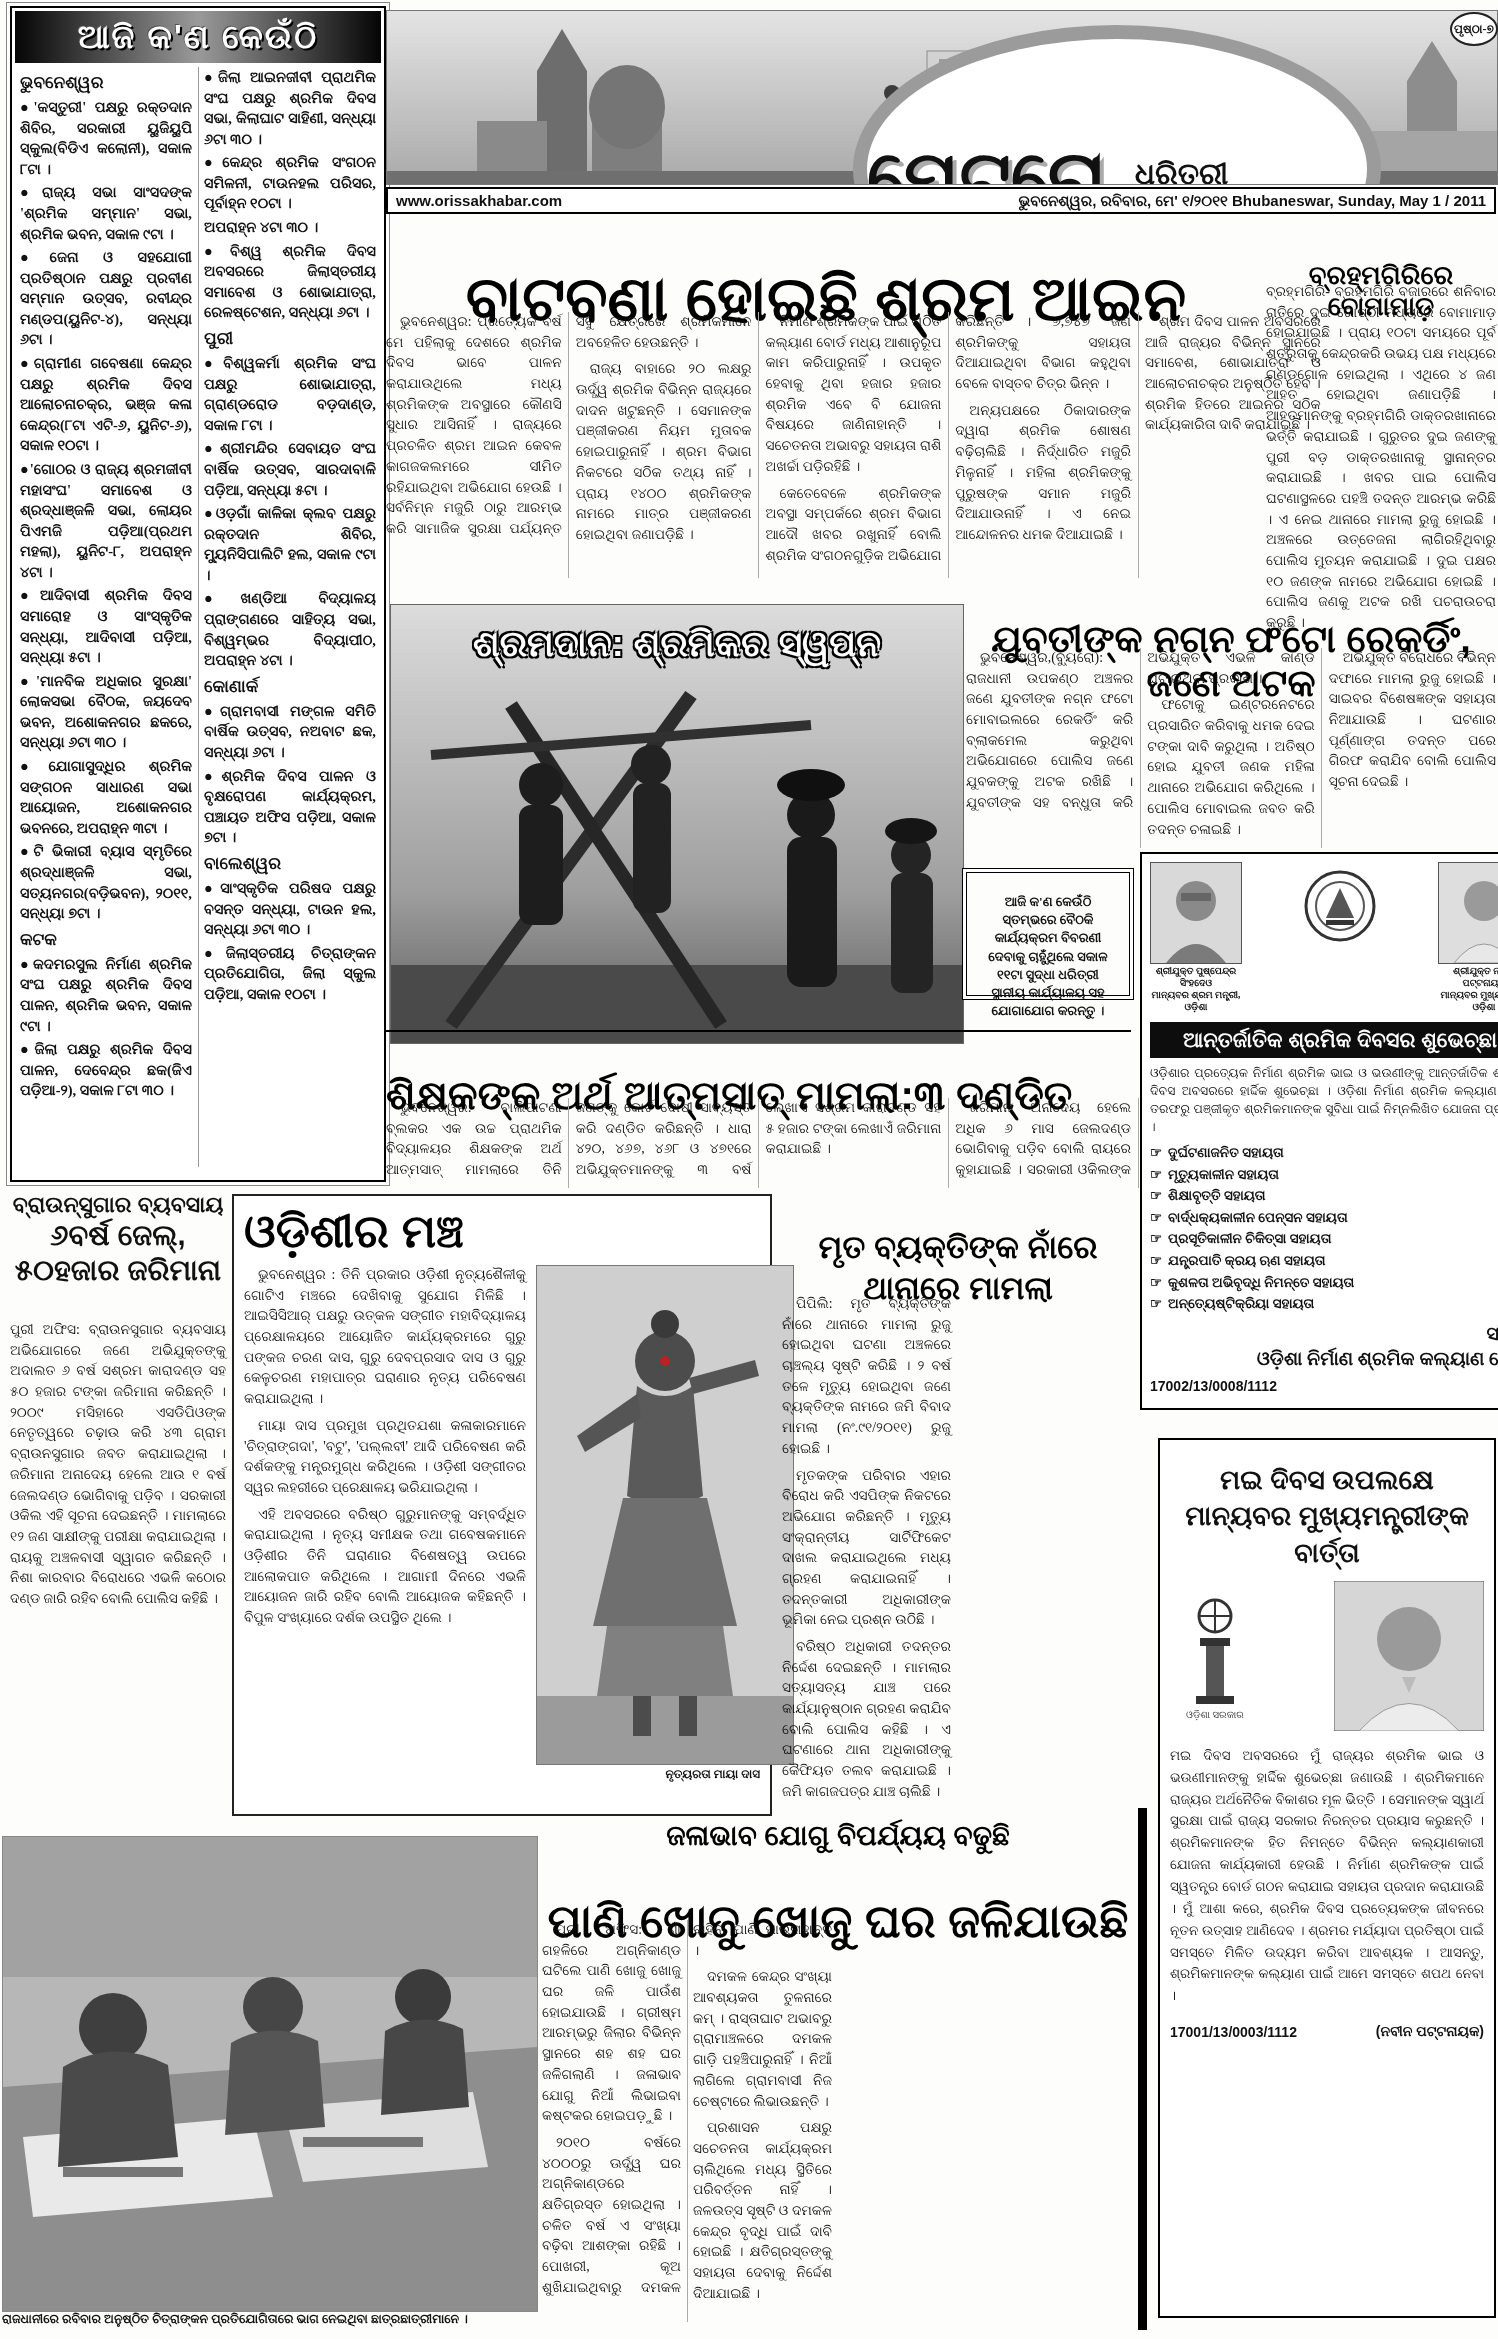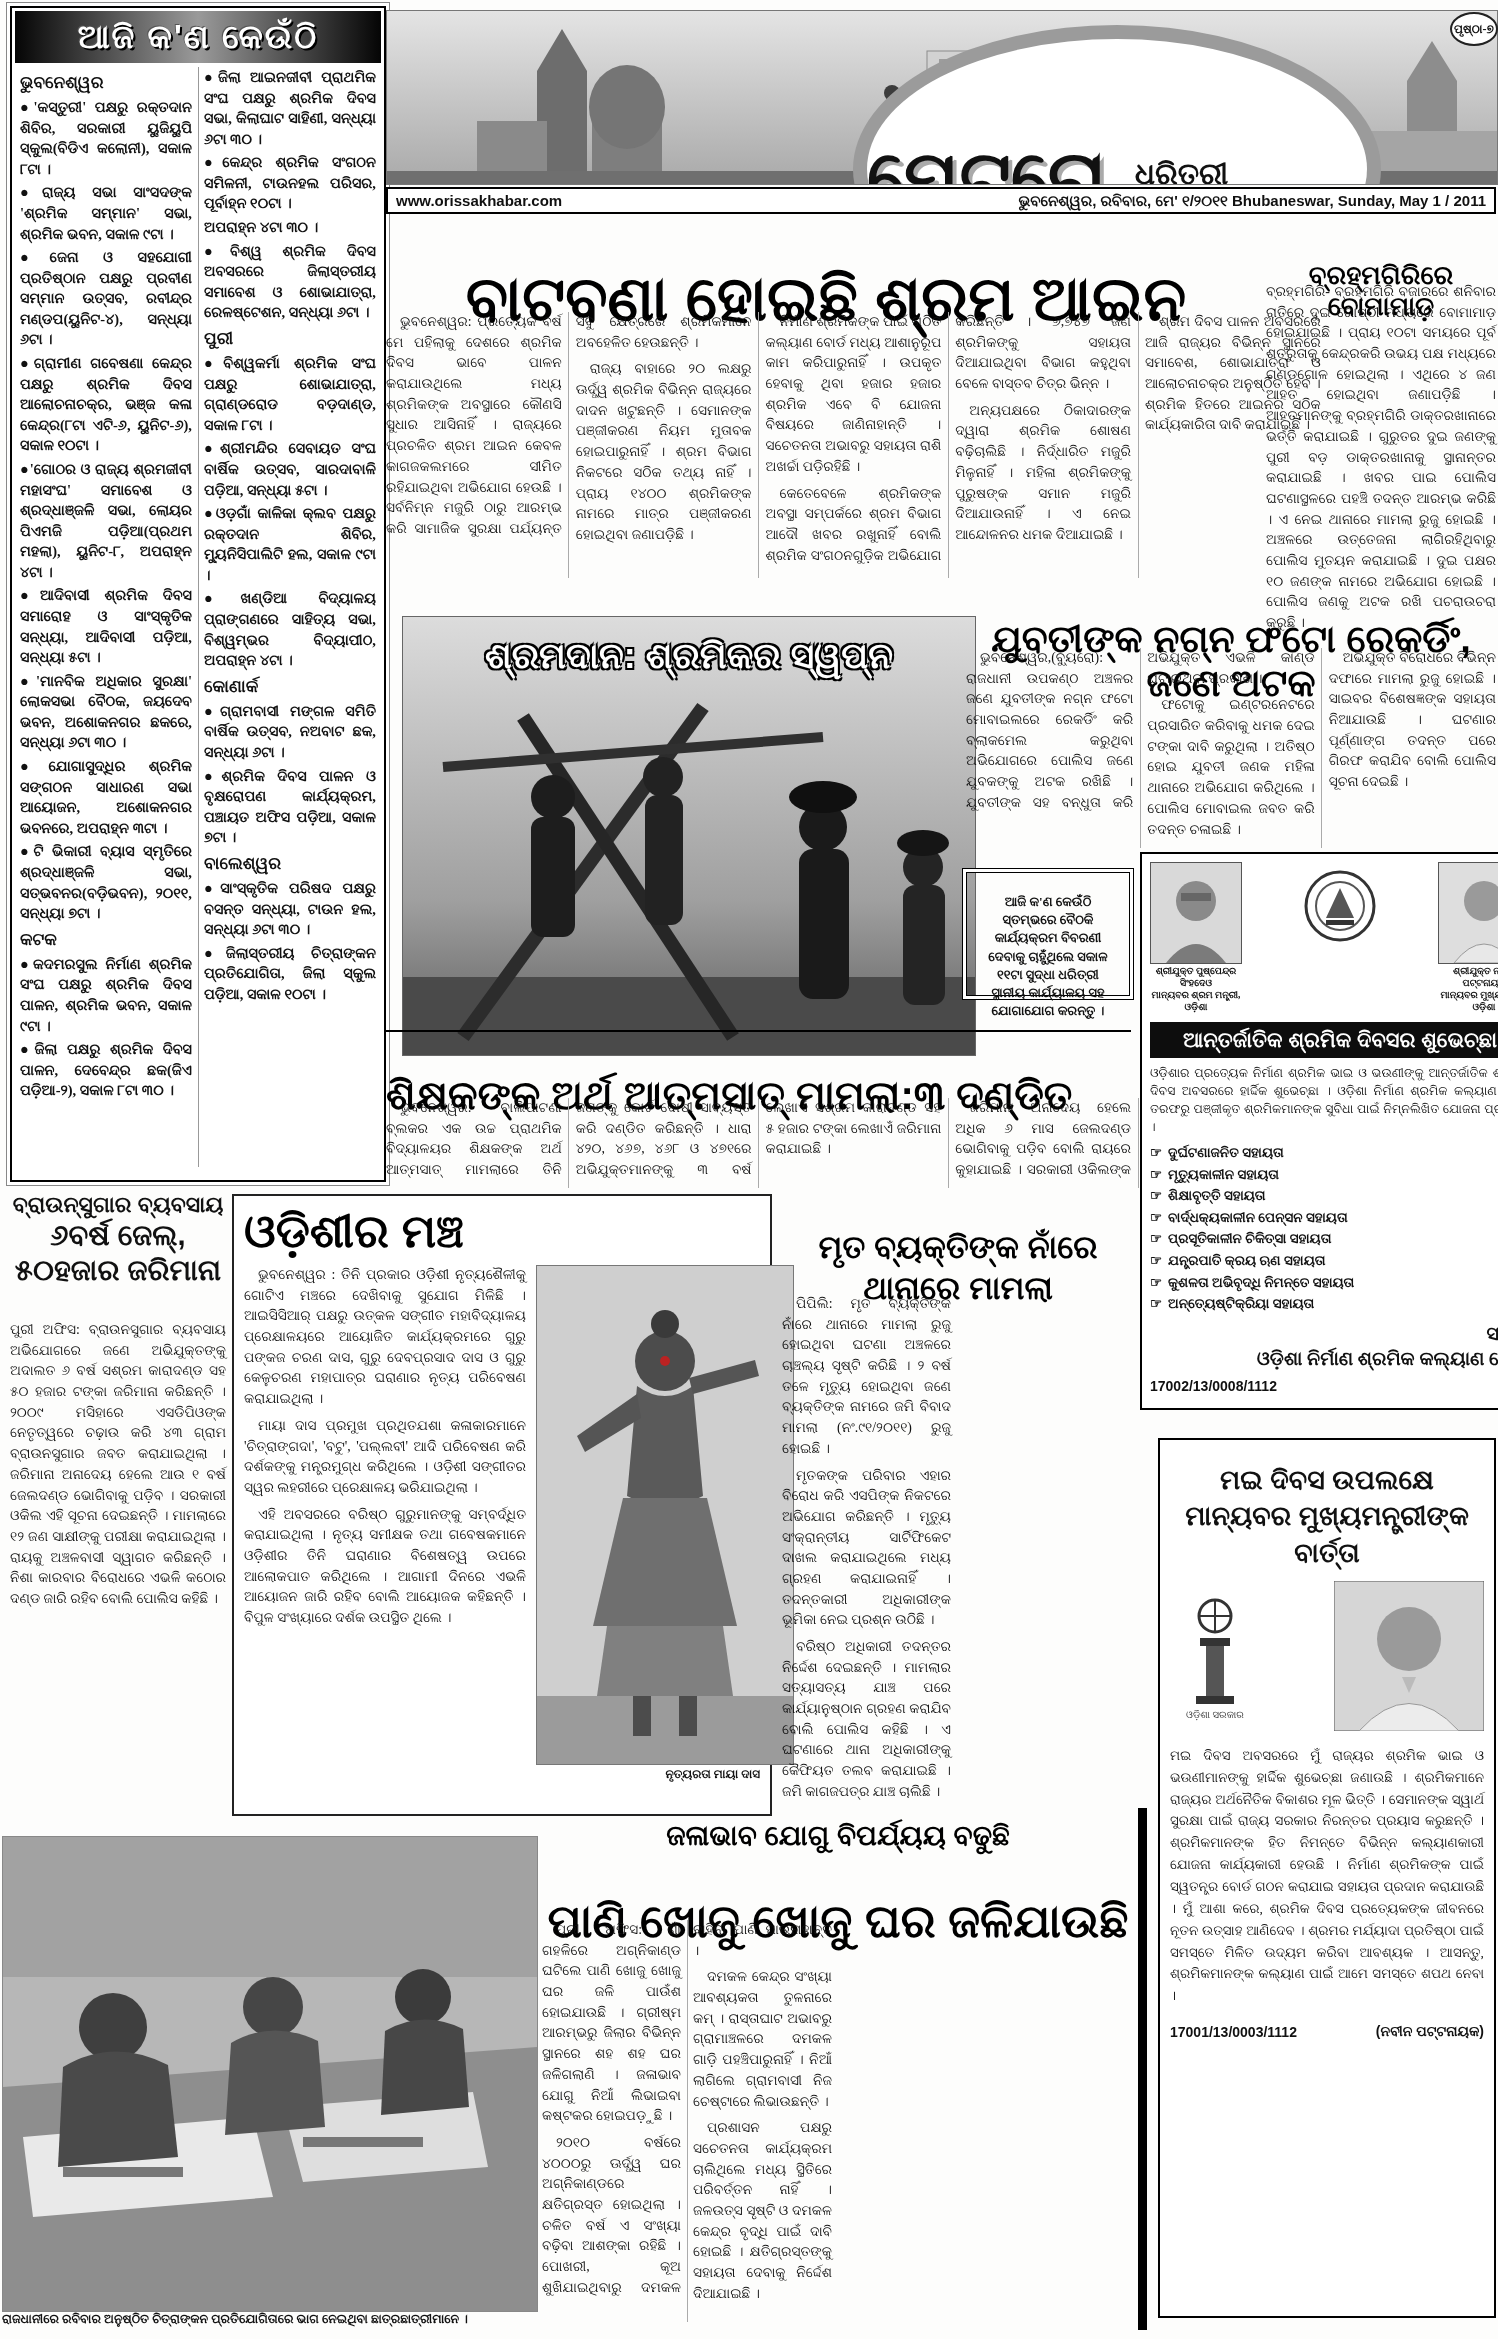--- a/index.html
+++ b/index.html
@@ -99,21 +99,21 @@
 
     <div class="v-h">ଭୁବନେଶ୍ୱର</div>
         <div class="v-i">●'କସ୍ତୁରୀ' ପକ୍ଷରୁ ରକ୍ତଦାନ ଶିବିର, ସରକାରୀ ୟୁଜିୟୁପି ସ୍କୁଲ(ବିଡିଏ କଲୋନୀ), ସକାଳ ୮ଟା ।</div>
         <div class="v-i">●ରାଜ୍ୟ ସଭା ସାଂସଦଙ୍କ 'ଶ୍ରମିକ ସମ୍ମାନ' ସଭା, ଶ୍ରମିକ ଭବନ, ସକାଳ ୯ଟା ।</div>
         <div class="v-i">●ଜେନା ଓ ସହଯୋଗୀ ପ୍ରତିଷ୍ଠାନ ପକ୍ଷରୁ ପ୍ରବୀଣ ସମ୍ମାନ ଉତ୍ସବ, ରବୀନ୍ଦ୍ର ମଣ୍ଡପ(ୟୁନିଟ-୪), ସନ୍ଧ୍ୟା ୬ଟା ।</div>
         <div class="v-i">●ଗ୍ରାମୀଣ ଗବେଷଣା କେନ୍ଦ୍ର ପକ୍ଷରୁ ଶ୍ରମିକ ଦିବସ ଆଲୋଚନାଚକ୍ର, ଭଞ୍ଜ କଳା କେନ୍ଦ୍ର(୮ଟା ଏଟି-୬, ୟୁନିଟ-୬), ସକାଳ ୧୦ଟା ।</div>
         <div class="v-i">●'ଗୋଠର ଓ ରାଜ୍ୟ ଶ୍ରମଜୀବୀ ମହାସଂଘ' ସମାବେଶ ଓ ଶ୍ରଦ୍ଧାଞ୍ଜଳି ସଭା, ଲୋୟର ପିଏମଜି ପଡ଼ିଆ(ପ୍ରଥମ ମହଲା), ୟୁନିଟ-୮, ଅପରାହ୍ନ ୪ଟା ।</div>
         <div class="v-i">●ଆଦିବାସୀ ଶ୍ରମିକ ଦିବସ ସମାରୋହ ଓ ସାଂସ୍କୃତିକ ସନ୍ଧ୍ୟା, ଆଦିବାସୀ ପଡ଼ିଆ, ସନ୍ଧ୍ୟା ୫ଟା ।</div>
         <div class="v-i">●'ମାନବିକ ଅଧିକାର ସୁରକ୍ଷା' ଲୋକସଭା ବୈଠକ, ଜୟଦେବ ଭବନ, ଅଶୋକନଗର ଛକରେ, ସନ୍ଧ୍ୟା ୬ଟା ୩୦ ।</div>
         <div class="v-i">●ଯୋଗାସୁଦ୍ଧିର ଶ୍ରମିକ ସଙ୍ଗଠନ ସାଧାରଣ ସଭା ଆୟୋଜନ, ଅଶୋକନଗର ଭବନରେ, ଅପରାହ୍ନ ୩ଟା ।</div>
-        <div class="v-i">●ଟି ଭିକାରୀ ବ୍ୟାସ ସ୍ମୃତିରେ ଶ୍ରଦ୍ଧାଞ୍ଜଳି ସଭା, ସତ୍ଭବନର(ବଡ଼ିଭବନ), ୨୦୧୧, ସନ୍ଧ୍ୟା ୭ଟା ।</div>
+        <div class="v-i">●ଟି ଭିକାରୀ ବ୍ୟାସ ସ୍ମୃତିରେ ଶ୍ରଦ୍ଧାଞ୍ଜଳି ସଭା, ସତ୍ୟନଗର(ବଡ଼ିଭବନ), ୨୦୧୧, ସନ୍ଧ୍ୟା ୭ଟା ।</div>
         <div class="v-h">କଟକ</div>
         <div class="v-i">●କଦମରସୁଲ ନିର୍ମାଣ ଶ୍ରମିକ ସଂଘ ପକ୍ଷରୁ ଶ୍ରମିକ ଦିବସ ପାଳନ, ଶ୍ରମିକ ଭବନ, ସକାଳ ୯ଟା ।</div>
         <div class="v-i">●ଜିଲା ପକ୍ଷରୁ ଶ୍ରମିକ ଦିବସ ପାଳନ, ଦେବେନ୍ଦ୍ର ଛକ(ଜିଏ ପଡ଼ିଆ-୨), ସକାଳ ୮ଟା ୩୦ ।</div>
         <div class="v-i">●ଜିଲା ଆଇନଜୀବୀ ପ୍ରାଥମିକ ସଂଘ ପକ୍ଷରୁ ଶ୍ରମିକ ଦିବସ ସଭା, କିଲାଘାଟ ସାହିଣୀ, ସନ୍ଧ୍ୟା ୬ଟା ୩୦ ।</div>
         <div class="v-i">●କେନ୍ଦ୍ର ଶ୍ରମିକ ସଂଗଠନ ସମିଳନୀ, ଟାଉନହଲ ପରିସର, ପୂର୍ବାହ୍ନ ୧୦ଟା ।</div>
         <div class="v-i">ଅପରାହ୍ନ ୪ଟା ୩୦ ।</div>
         <div class="v-i">●ବିଶ୍ୱ ଶ୍ରମିକ ଦିବସ ଅବସରରେ ଜିଲାସ୍ତରୀୟ ସମାବେଶ ଓ ଶୋଭାଯାତ୍ରା, ରେଳଷ୍ଟେଶନ, ସନ୍ଧ୍ୟା ୬ଟା ।</div>
         <div class="v-h">ପୁରୀ</div>
         <div class="v-i">●ବିଶ୍ୱକର୍ମା ଶ୍ରମିକ ସଂଘ ପକ୍ଷରୁ ଶୋଭାଯାତ୍ରା, ଗ୍ରାଣ୍ଡରୋଡ ବଡ଼ଦାଣ୍ଡ, ସକାଳ ୮ଟା ।</div>
         <div class="v-i">●ଶ୍ରୀମନ୍ଦିର ସେବାୟତ ସଂଘ ବାର୍ଷିକ ଉତ୍ସବ, ସାରଦାବାଳି ପଡ଼ିଆ, ସନ୍ଧ୍ୟା ୫ଟା ।</div>
@@ -173,21 +173,21 @@
       <p>ରାଜ୍ୟ ବାହାରେ ୨୦ ଲକ୍ଷରୁ ଊର୍ଦ୍ଧ୍ୱ ଶ୍ରମିକ ବିଭିନ୍ନ ରାଜ୍ୟରେ ଦାଦନ ଖଟୁଛନ୍ତି । ସେମାନଙ୍କ ପଞ୍ଜୀକରଣ ନିୟମ ମୁତାବକ ହୋଇପାରୁନାହିଁ । ଶ୍ରମ ବିଭାଗ ନିକଟରେ ସଠିକ ତଥ୍ୟ ନାହିଁ । ପ୍ରାୟ ୧୪୦୦ ଶ୍ରମିକଙ୍କ ନାମରେ ମାତ୍ର ପଞ୍ଜୀକରଣ ହୋଇଥିବା ଜଣାପଡ଼ିଛି ।</p>
       <p>ନିର୍ମାଣ ଶ୍ରମିକଙ୍କ ପାଇଁ ଗଠିତ କଲ୍ୟାଣ ବୋର୍ଡ ମଧ୍ୟ ଆଶାନୁରୂପ କାମ କରିପାରୁନାହିଁ । ଉପକୃତ ହେବାକୁ ଥିବା ହଜାର ହଜାର ଶ୍ରମିକ ଏବେ ବି ଯୋଜନା ବିଷୟରେ ଜାଣିନାହାନ୍ତି । ସଚେତନତା ଅଭାବରୁ ସହାୟତା ରାଶି ଅଖର୍ଚ୍ଚା ପଡ଼ିରହିଛି ।</p>
       <p>କେତେବେଳେ ଶ୍ରମିକଙ୍କ ଅବସ୍ଥା ସମ୍ପର୍କରେ ଶ୍ରମ ବିଭାଗ ଆଦୌ ଖବର ରଖୁନାହିଁ ବୋଲି ଶ୍ରମିକ ସଂଗଠନଗୁଡ଼ିକ ଅଭିଯୋଗ କରିଛନ୍ତି । ୬,୭୪୭ ଜଣ ଶ୍ରମିକଙ୍କୁ ସହାୟତା ଦିଆଯାଇଥିବା ବିଭାଗ କହୁଥିବା ବେଳେ ବାସ୍ତବ ଚିତ୍ର ଭିନ୍ନ ।</p>
       <p>ଅନ୍ୟପକ୍ଷରେ ଠିକାଦାରଙ୍କ ଦ୍ୱାରା ଶ୍ରମିକ ଶୋଷଣ ବଢ଼ିଚାଲିଛି । ନିର୍ଦ୍ଧାରିତ ମଜୁରି ମିଳୁନାହିଁ । ମହିଳା ଶ୍ରମିକଙ୍କୁ ପୁରୁଷଙ୍କ ସମାନ ମଜୁରି ଦିଆଯାଉନାହିଁ । ଏ ନେଇ ଆନ୍ଦୋଳନର ଧମକ ଦିଆଯାଇଛି ।</p>
       <p>ଶ୍ରମ ଦିବସ ପାଳନ ଅବସରରେ ଆଜି ରାଜ୍ୟର ବିଭିନ୍ନ ସ୍ଥାନରେ ସମାବେଶ, ଶୋଭାଯାତ୍ରା ଓ ଆଲୋଚନାଚକ୍ର ଅନୁଷ୍ଠିତ ହେବ । ଶ୍ରମିକ ହିତରେ ଆଇନର ସଠିକ କାର୍ଯ୍ୟକାରିତା ଦାବି କରାଯାଇଛି ।</p>
     </div>
 
   <h2 class="abs headline" id="brahmagiri-head">ବ୍ରହ୍ମଗିରିରେ ବୋମାମାଡ଼</h2>
   <div class="abs body-txt" id="brahmagiri-body">ବ୍ରହ୍ମଗିରି- ବ୍ରହ୍ମଗିରି ବଜାରରେ ଶନିବାର ରାତିରେ ଦୁଇ ଗୋଷ୍ଠୀ ମଧ୍ୟରେ ବୋମାମାଡ଼ ହୋଇଯାଇଛି । ପ୍ରାୟ ୧୦ଟା ସମୟରେ ପୂର୍ବ ଶତ୍ରୁତାକୁ କେନ୍ଦ୍ରକରି ଉଭୟ ପକ୍ଷ ମଧ୍ୟରେ ଗଣ୍ଡଗୋଳ ହୋଇଥିଲା । ଏଥିରେ ୪ ଜଣ ଆହତ ହୋଇଥିବା ଜଣାପଡ଼ିଛି । ଆହତମାନଙ୍କୁ ବ୍ରହ୍ମଗିରି ଡାକ୍ତରଖାନାରେ ଭର୍ତ୍ତି କରାଯାଇଛି । ଗୁରୁତର ଦୁଇ ଜଣଙ୍କୁ ପୁରୀ ବଡ଼ ଡାକ୍ତରଖାନାକୁ ସ୍ଥାନାନ୍ତର କରାଯାଇଛି । ଖବର ପାଇ ପୋଲିସ ଘଟଣାସ୍ଥଳରେ ପହଞ୍ଚି ତଦନ୍ତ ଆରମ୍ଭ କରିଛି । ଏ ନେଇ ଥାନାରେ ମାମଲା ରୁଜୁ ହୋଇଛି । ଅଞ୍ଚଳରେ ଉତ୍ତେଜନା ଲାଗିରହିଥିବାରୁ ପୋଲିସ ମୁତୟନ କରାଯାଇଛି । ଦୁଇ ପକ୍ଷର ୧୦ ଜଣଙ୍କ ନାମରେ ଅଭିଯୋଗ ହୋଇଛି । ପୋଲିସ ଜଣକୁ ଅଟକ ରଖି ପଚରାଉଚରା କରୁଛି ।</div>
 
-  <figure class="abs" id="main-photo" style="margin:16px">
+  <figure class="abs" id="main-photo" style="margin:4px">
     <svg width="572" height="438">
       <defs>
         <linearGradient id="psky" x1="0" y1="0" x2="0" y2="1">
           <stop offset="0" stop-color="#dcdcdc"></stop>
             <stop offset=".65" stop-color="#9f9f9f"></stop>
             <stop offset="1" stop-color="#5c5c5c"></stop>
         </linearGradient>
       </defs>
       <rect width="572" height="438" fill="url(#psky)"></rect>
       <rect x="0" y="360" width="572" height="78" fill="#4a4a4a"></rect>

